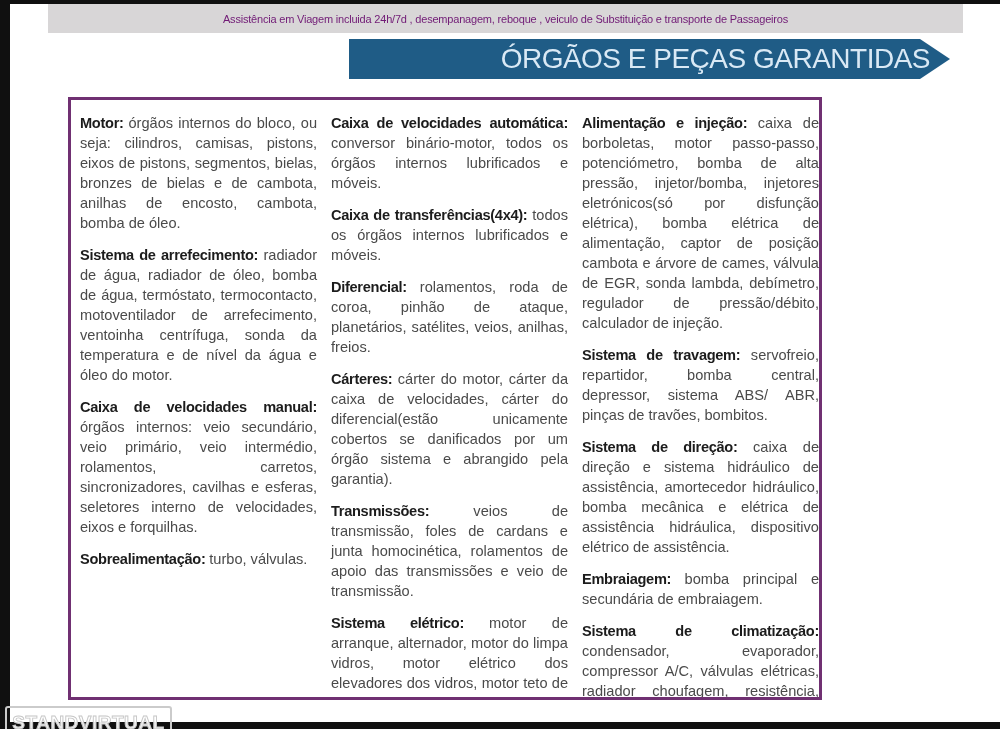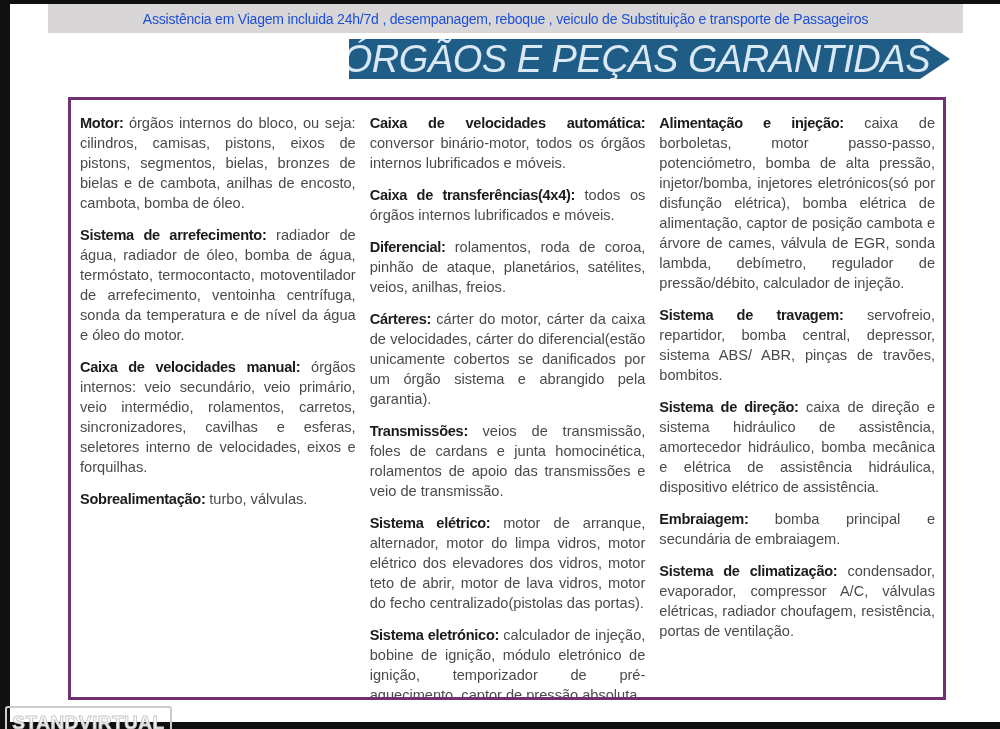--- a/index.html
+++ b/index.html
@@ -10,39 +10,39 @@
   .bar-top    { position:absolute; left:0; top:0;    width:1000px; height:4px;  background:var(--frame-black,#101010); z-index:5; }
   .bar-left   { position:absolute; left:0; top:0;    width:10px;   height:729px; background:var(--frame-black,#101010); z-index:4; }
   .bar-bottom { position:absolute; left:0; bottom:0; width:1000px; height:7px;  background:var(--frame-black,#101010); z-index:4; }
 
   .header-band {
     position:absolute; left:48px; top:4px; width:915px; height:29px;
     background:var(--band-bg,#d8d6d7);
     display:flex; align-items:center; justify-content:center;
   }
   .header-band span {
-    font-size:14px; color:#1d4ed8; letter-spacing:-0.2px; white-space:nowrap;
+    font-size:11px; color:#701a75; letter-spacing:-0.2px; white-space:nowrap;
   }
 
   .banner {
     position:absolute; left:349px; top:39px; width:601px; height:40px;
     background:var(--banner-blue,#1f5c86);
     clip-path:polygon(0 0, 571px 0, 601px 50%, 571px 100%, 0 100%);
     display:flex; align-items:center; justify-content:flex-end;
   }
   .banner-text {
-    font-size:38px; font-weight:400; color:var(--banner-text,#d9e9f5);
-    margin-right:20px; letter-spacing:-0.5px; white-space:nowrap;font-style:italic;
+    font-size:28px; font-weight:400; color:var(--banner-text,#d9e9f5);
+    margin-right:20px; letter-spacing:-0.5px; white-space:nowrap;
   }
 
   .box {
-    position:absolute; left:68px; top:97px; width:878px; height:603px;
+    position:absolute; left:68px; top:97px; width:754px; height:603px;
     box-sizing:border-box; border:3px solid var(--box-purple,#703072);
     background:#ffffff; display:flex; gap:14px;
-    padding:13px 8px 8px 9px; overflow:hidden;
+    padding:13px 0 8px 9px; overflow:hidden;
   }
   .col { flex:1 1 0; min-width:0; }
   .entry {
     margin:0 0 12px 0; font-size:14.6px; line-height:20px;
     text-align:justify; color:#4a4a4a;
   }
   .entry:last-child { margin-bottom:0; }
   .entry b { color:#1c1c1c; letter-spacing:-0.3px; }
 
   .watermark {

